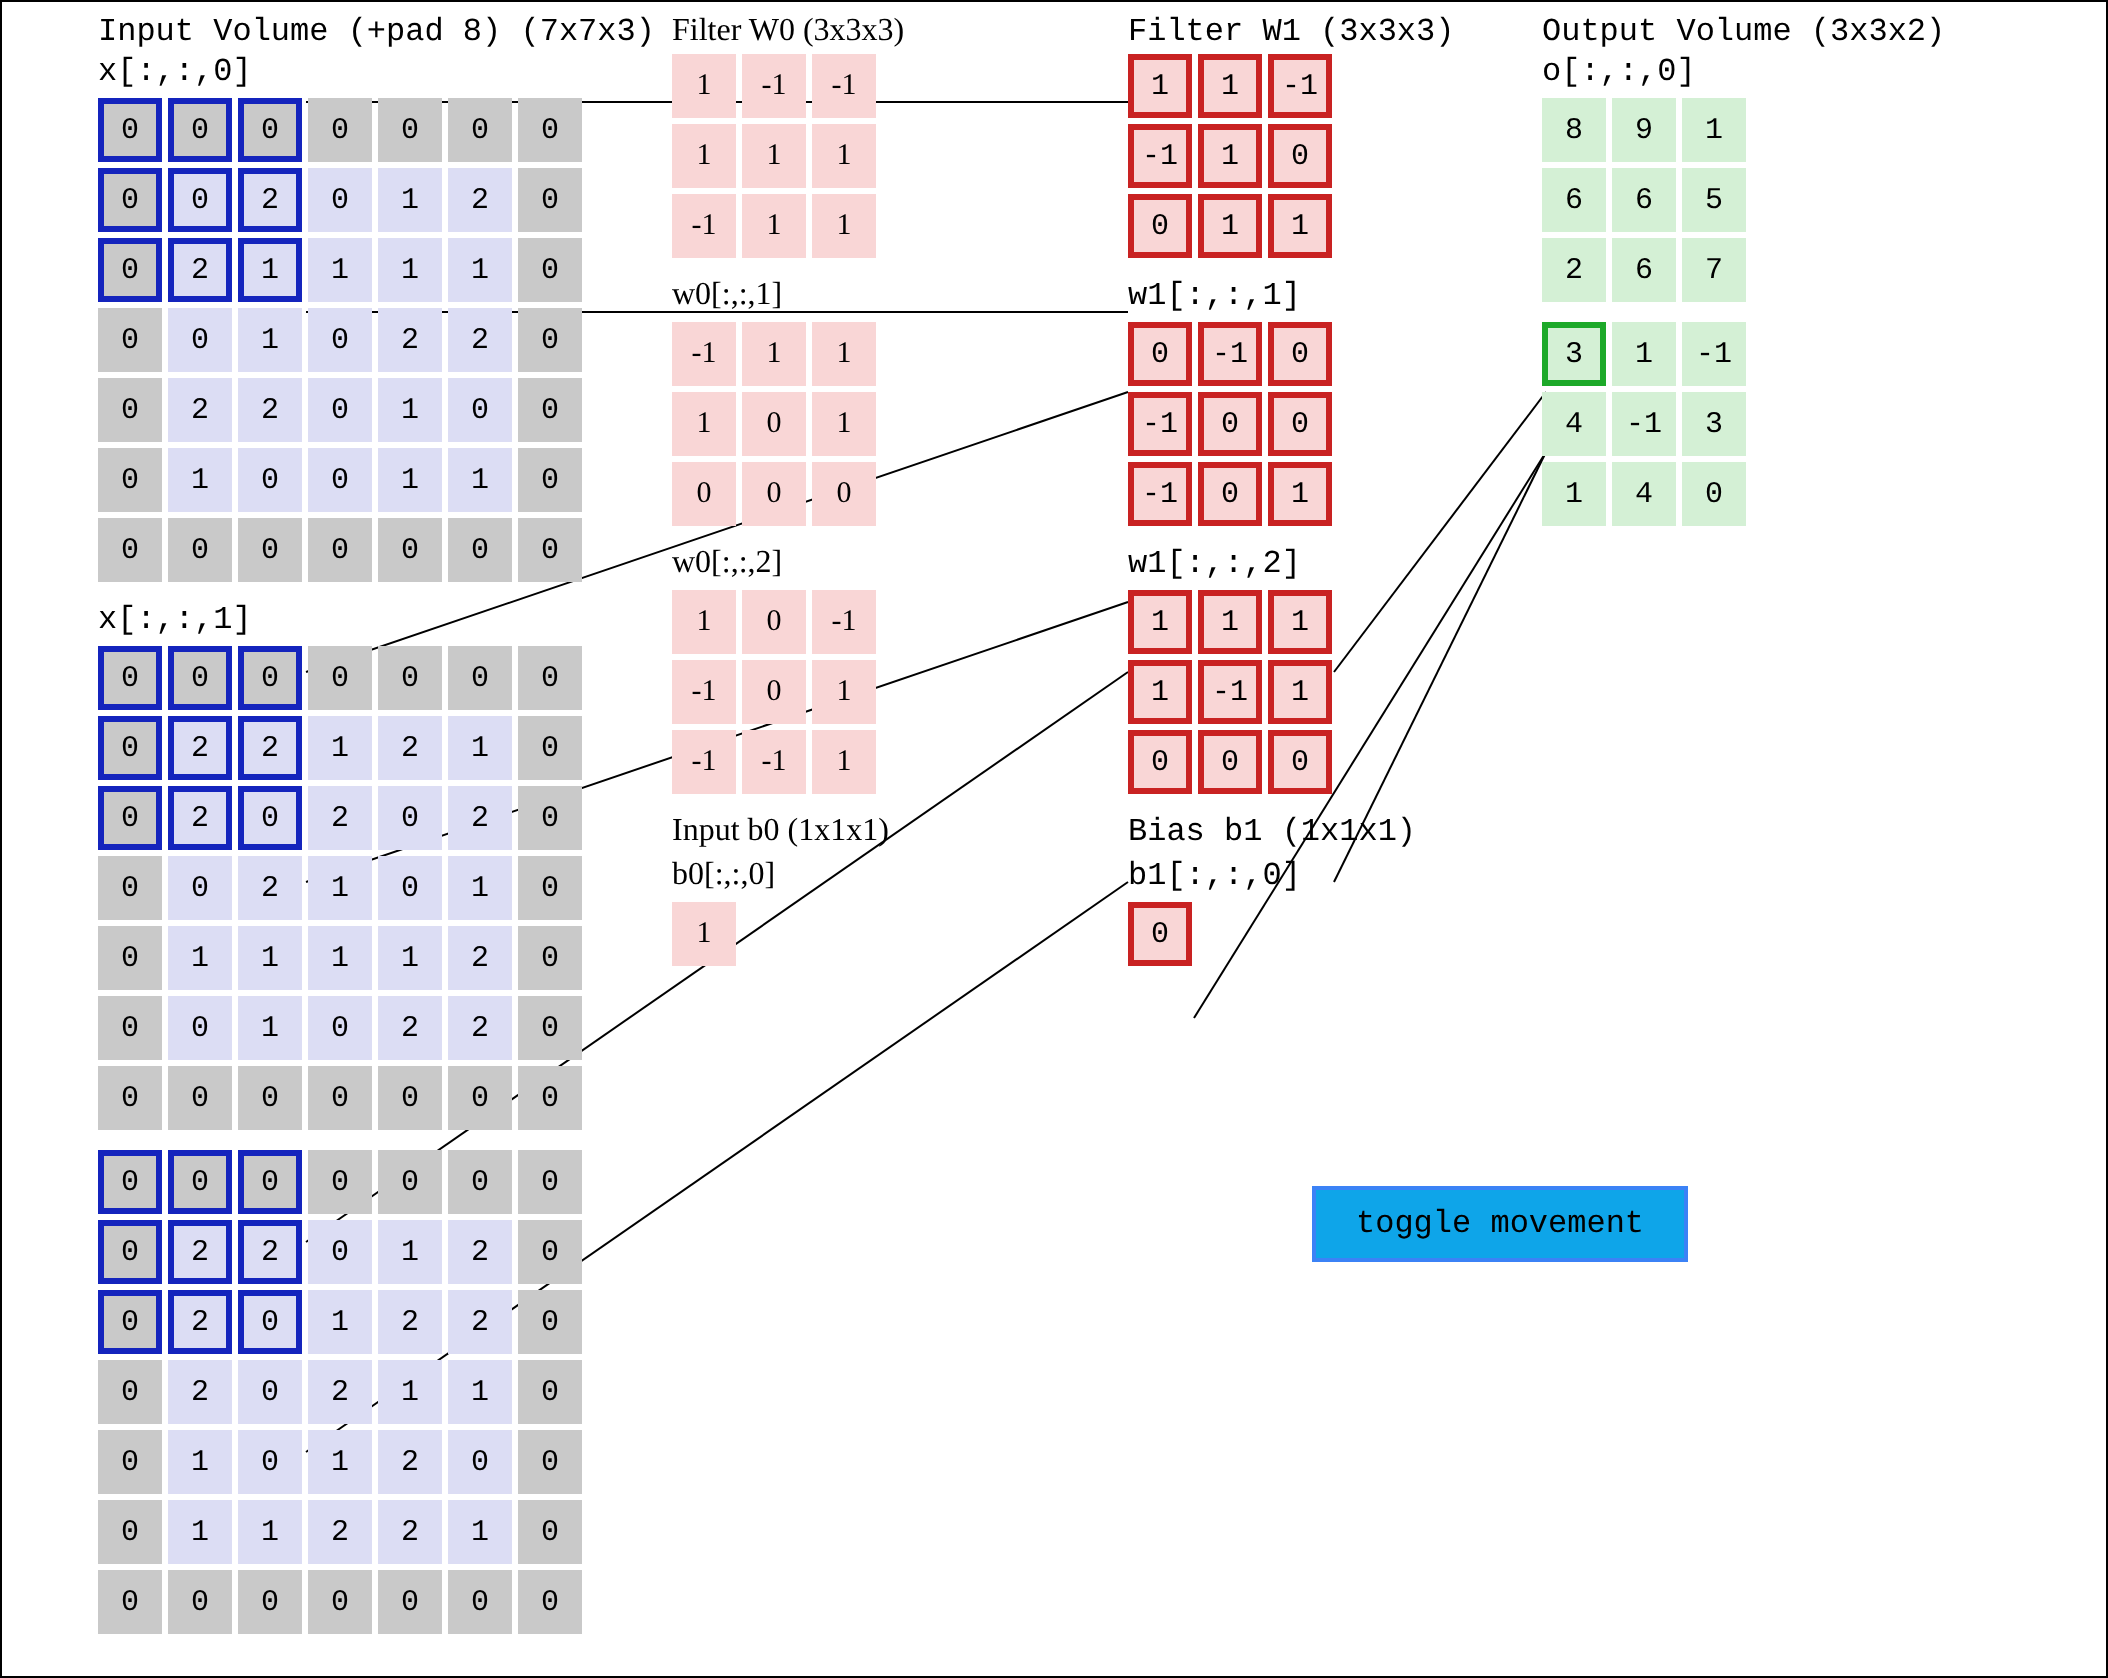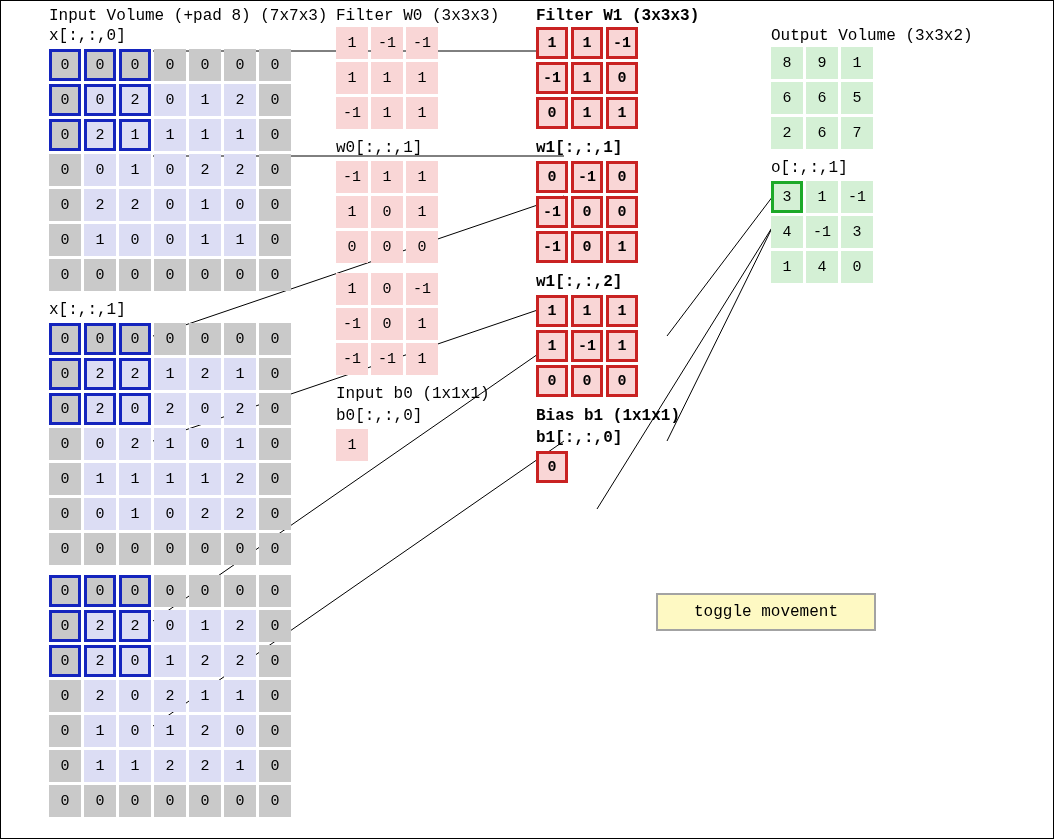--- a/index.html
+++ b/index.html
@@ -15,23 +15,23 @@
     width: 1052px;
     height: 837px;
     position: relative;
     overflow: hidden;
   }
   .col {
     position: absolute;
     top: 6px;
   }
   .col-input  { left: 48px;  width: 280px; }
-  .col-w0     { left: 335px; width: 220px; }
-  .col-w1     { left: 535px; width: 200px; font-weight: bold; }
-  .col-out    { left: 770px; width: 260px; margin-top: 20px; }
+  .col-w0     { left: 335px; width: 220px; font-family: Liberation Serif, serif; }
+  .col-w1     { left: 563px; width: 200px; }
+  .col-out    { left: 770px; width: 260px; }
 
   .title { white-space: pre; margin-bottom: 2px; }
   .sub   { white-space: pre; margin: 2px 0 4px 0; }
 
   .grid { display: grid; gap: 3px; margin-bottom: 10px; }
   .g7 { grid-template-columns: repeat(7, 32px); grid-auto-rows: 32px; }
   .g3 { grid-template-columns: repeat(3, 32px); grid-auto-rows: 32px; }
   .g1 { grid-template-columns: repeat(1, 32px); grid-auto-rows: 32px; }
 
   .cell {
@@ -47,25 +47,25 @@
   .ocell{ background: #d4f0d5; }
 
   .hl-blue  { outline: 3px solid #1424bd; outline-offset: -3px; }
   .hl-red   { outline: 3px solid #c92222; outline-offset: -3px; }
   .hl-green { outline: 3px solid #1da929; outline-offset: -3px; }
 
   .toggle-btn {
     position: absolute;
     left: 655px;
     top: 592px;
-    border: 2px solid #a3a3a3;
-    padding: 8px 36px;
+    border: 2px solid #3b82f6;
+    padding: 8px 20px;
     font-family: inherit;
     font-size: 16px;
-    background: #fef9c3;
+    background: #0ea5e9;
     cursor: pointer;
   }
 
   svg.lines {
     position: absolute;
     left: 0; top: 0;
     width: 1052px; height: 837px;
     pointer-events: none;
   }
   svg.lines line { stroke: #000; stroke-width: 1; }
@@ -272,20 +272,21 @@
           <div class="cell wcell">-1</div>
           <div class="cell wcell">1</div>
           <div class="cell wcell">1</div>
           <div class="cell wcell">1</div>
           <div class="cell wcell">0</div>
           <div class="cell wcell">1</div>
           <div class="cell wcell">0</div>
           <div class="cell wcell">0</div>
           <div class="cell wcell">0</div>
         </div>
+        <div class="sub">w0[:,:,2]</div>
         <div class="grid g3">
           <div class="cell wcell">1</div>
           <div class="cell wcell">0</div>
           <div class="cell wcell">-1</div>
           <div class="cell wcell">-1</div>
           <div class="cell wcell">0</div>
           <div class="cell wcell">1</div>
           <div class="cell wcell">-1</div>
           <div class="cell wcell">-1</div>
           <div class="cell wcell">1</div>
@@ -340,32 +341,32 @@
     <div class="sub">Bias b1 (1x1x1)</div>
     <div class="sub">b1[:,:,0]</div>
     <div class="grid g1" id="b1-grid">
         <div class="cell wcell hl-red">0</div>
       </div>
   </div>
 
   <div class="col col-out">
     <div class="title">Output Volume (3x3x2)</div>
     <div id="out-slices">
+        <div class="sub">o[:,:,0]</div>
         <div class="grid g3">
           <div class="cell ocell">8</div>
           <div class="cell ocell">9</div>
           <div class="cell ocell">1</div>
           <div class="cell ocell">6</div>
           <div class="cell ocell">6</div>
           <div class="cell ocell">5</div>
           <div class="cell ocell">2</div>
           <div class="cell ocell">6</div>
           <div class="cell ocell">7</div>
         </div>
-        <div class="sub">o[:,:,1]</div>
         <div class="grid g3">
           <div class="cell ocell hl-green">3</div>
           <div class="cell ocell">1</div>
           <div class="cell ocell">-1</div>
           <div class="cell ocell">4</div>
           <div class="cell ocell">-1</div>
           <div class="cell ocell">3</div>
           <div class="cell ocell">1</div>
           <div class="cell ocell">4</div>
           <div class="cell ocell">0</div>

